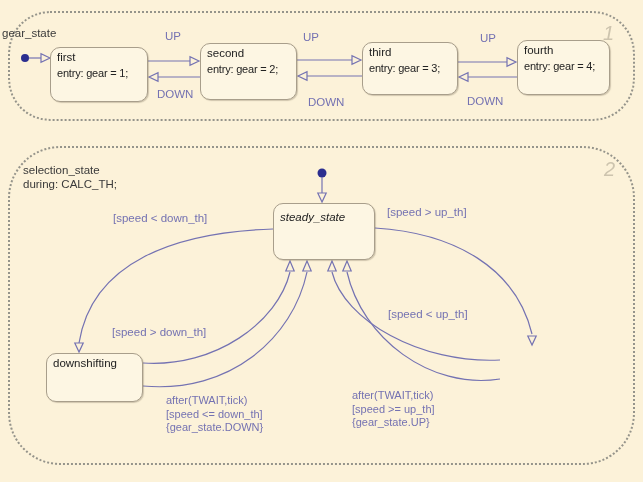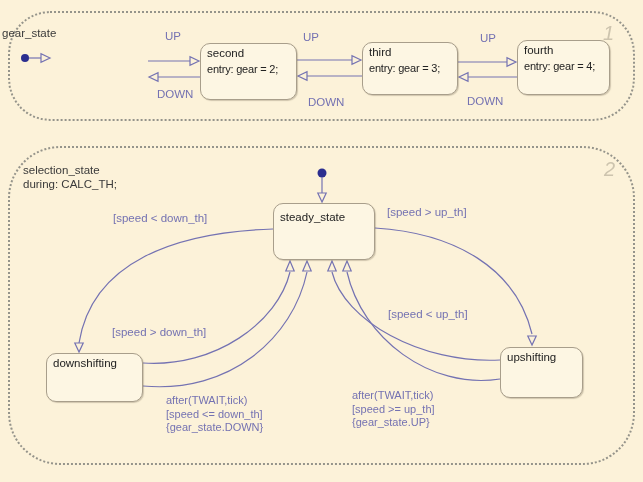--- a/index.html
+++ b/index.html
@@ -104,20 +104,24 @@
         <path d="M500,379 C430,390 362,338 347,272"></path>
         <path d="M347,261 L342.8,271 L351.2,271 Z" fill="#fcf2d9"></path>
       </g>
     </g>
   </svg>
 
   <div class="region region1"></div>
   <div class="rtitle" style="left:2px; top:27px;">gear_state</div>
   <div class="rnum" style="left:603px; top:22px;">1</div>
 
+  <div class="state" style="left:50px; top:47px; width:98px; height:55px;">
+    <div class="name">first</div>
+    <div class="entry">entry: gear = 1;</div>
+  </div>
   <div class="state" style="left:200px; top:43px; width:97px; height:57px;text-align:center;">
     <div class="name">second</div>
     <div class="entry">entry: gear = 2;</div>
   </div>
   <div class="state" style="left:362px; top:42px; width:96px; height:53px;">
     <div class="name">third</div>
     <div class="entry">entry: gear = 3;</div>
   </div>
   <div class="state" style="left:517px; top:40px; width:93px; height:55px;">
     <div class="name">fourth</div>
@@ -130,27 +134,24 @@
   <div class="tlabel" style="left:157px; top:88px;">DOWN</div>
   <div class="tlabel" style="left:308px; top:96px;">DOWN</div>
   <div class="tlabel" style="left:467px; top:95px;">DOWN</div>
 
   <div class="region region2"></div>
   <div class="rtitle" style="left:23px; top:164px;">selection_state</div>
   <div class="rtitle" style="left:23px; top:178px;">during: CALC_TH;</div>
   <div class="rnum" style="left:604px; top:158px;">2</div>
 
   <div class="state" style="left:273px; top:203px; width:102px; height:57px;">
-    <div class="name" style="top:7px;">steady_state</div>
+    <div class="name" style="top:7px;font-style:italic;">steady_state</div>
   </div>
   <div class="state" style="left:46px; top:353px; width:97px; height:49px;">
     <div class="name">downshifting</div>
-  </div>
-  <div class="state" style="left:500px; top:347px; width:83px; height:51px;">
-    <div class="name">upshifting</div>
   </div>
 
   <div class="tlabel" style="left:113px; top:212px;text-align:right;">[speed &lt; down_th]</div>
   <div class="tlabel" style="left:112px; top:326px;">[speed &gt; down_th]</div>
   <div class="tlabel" style="left:387px; top:206px;">[speed &gt; up_th]</div>
   <div class="tlabel" style="left:388px; top:308px;">[speed &lt; up_th]</div>
 
   <div class="mlabel" style="left:166px; top:394px;">
     <div>after(TWAIT,tick)</div>
     <div>[speed &lt;= down_th]</div>

